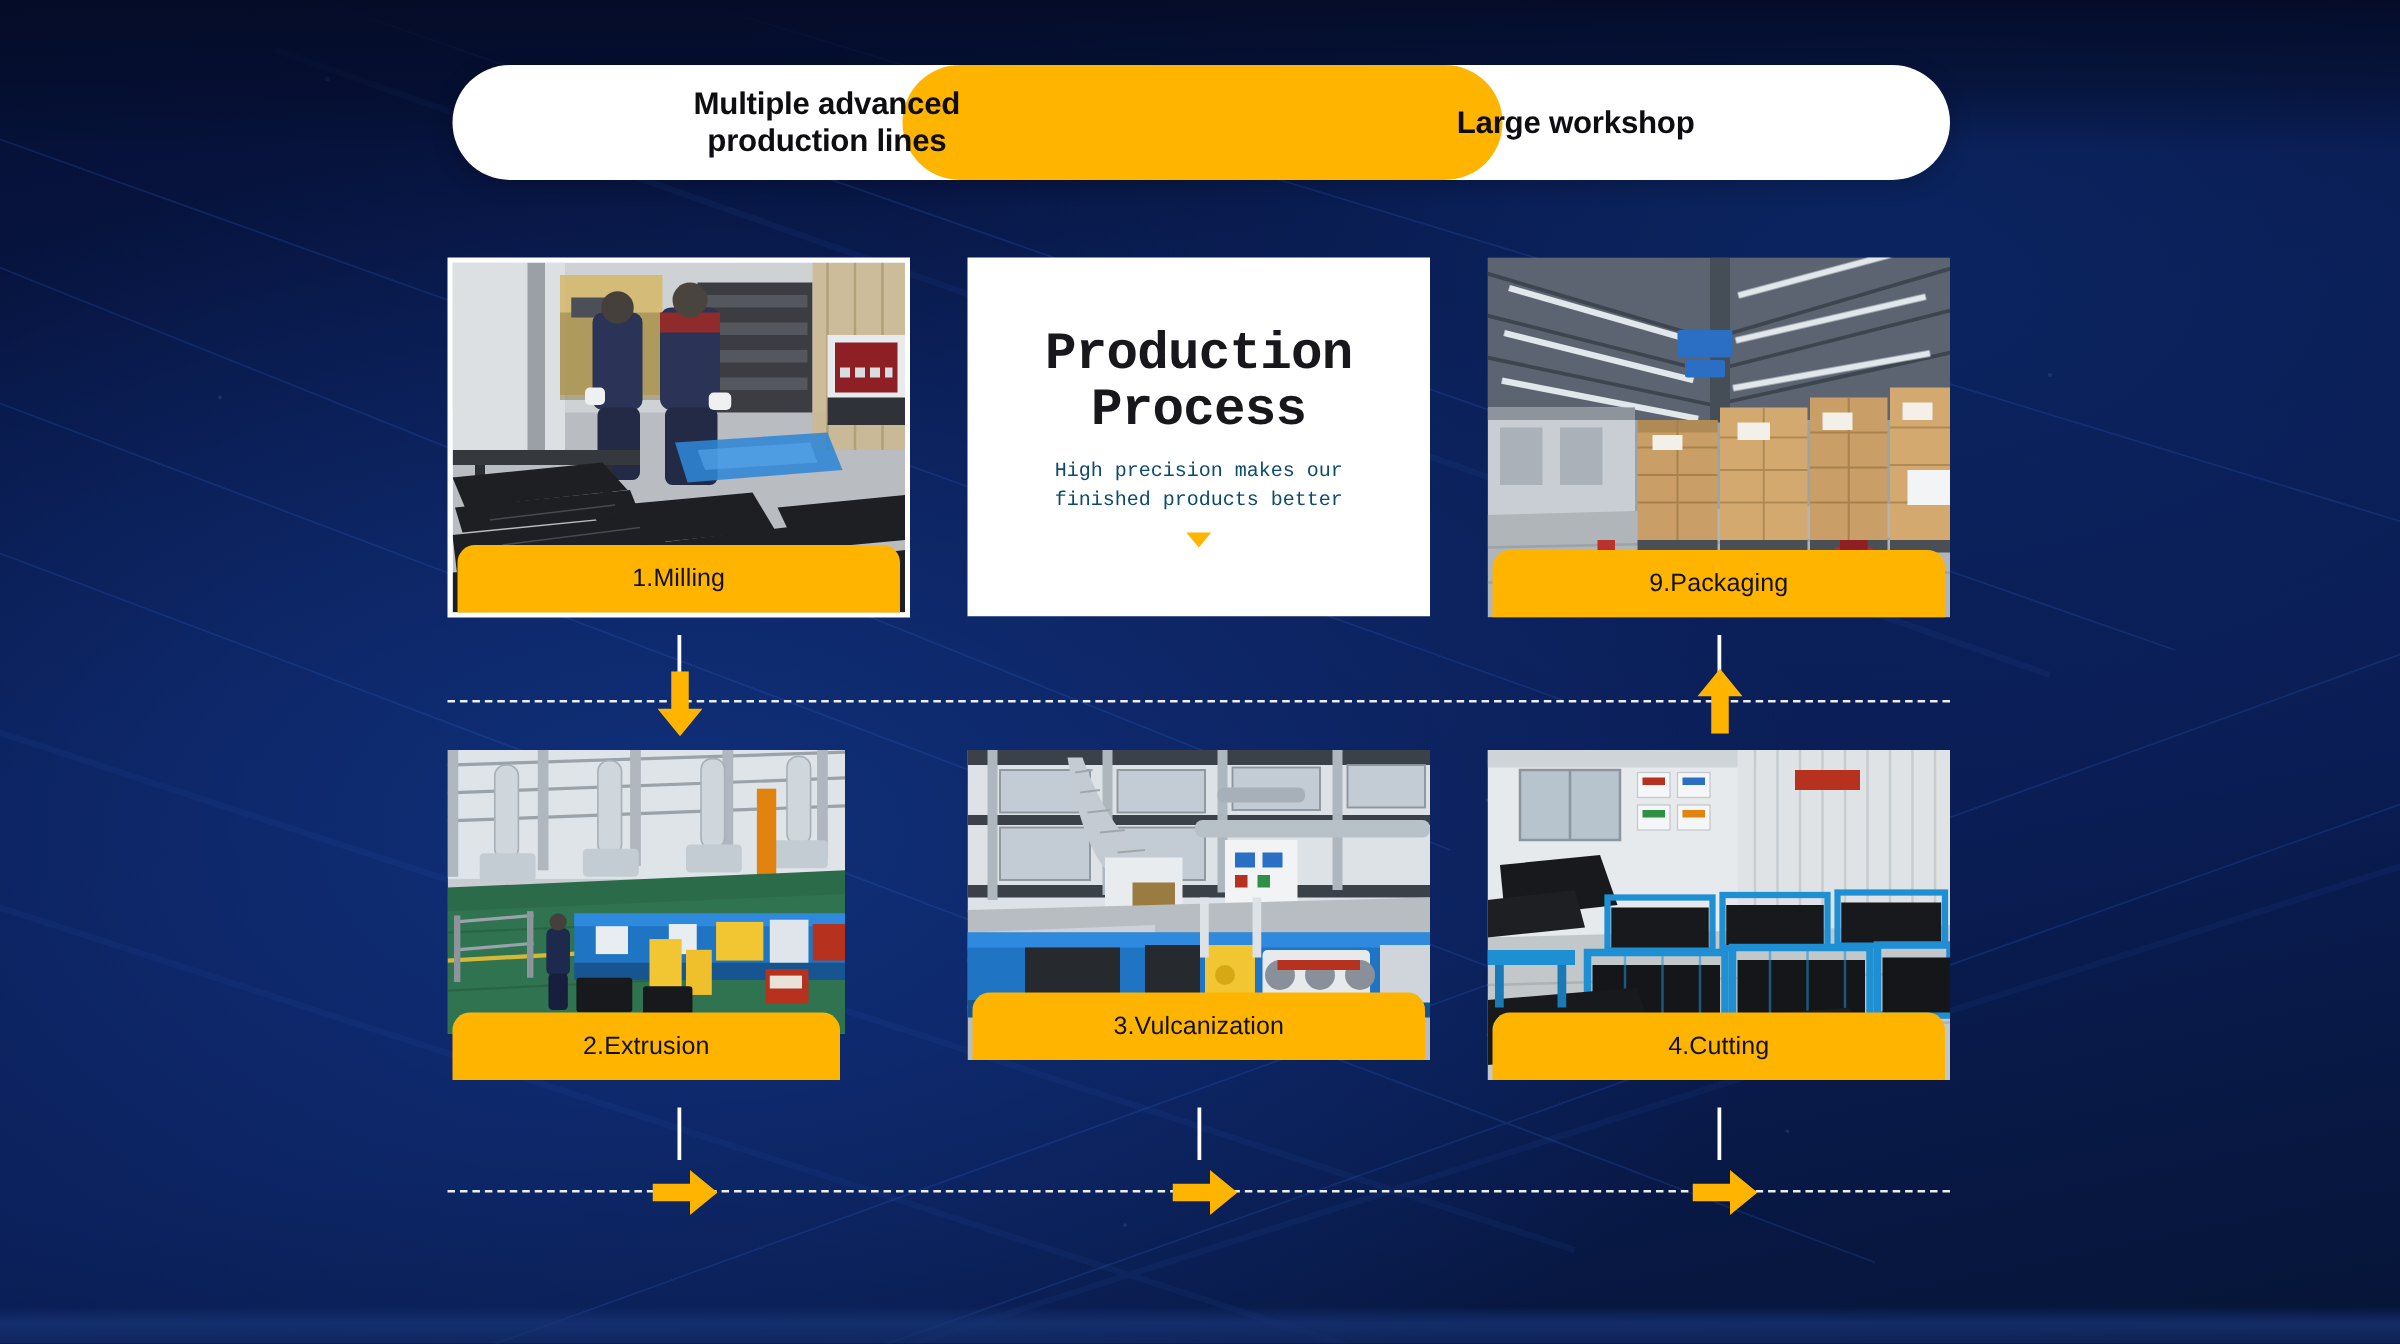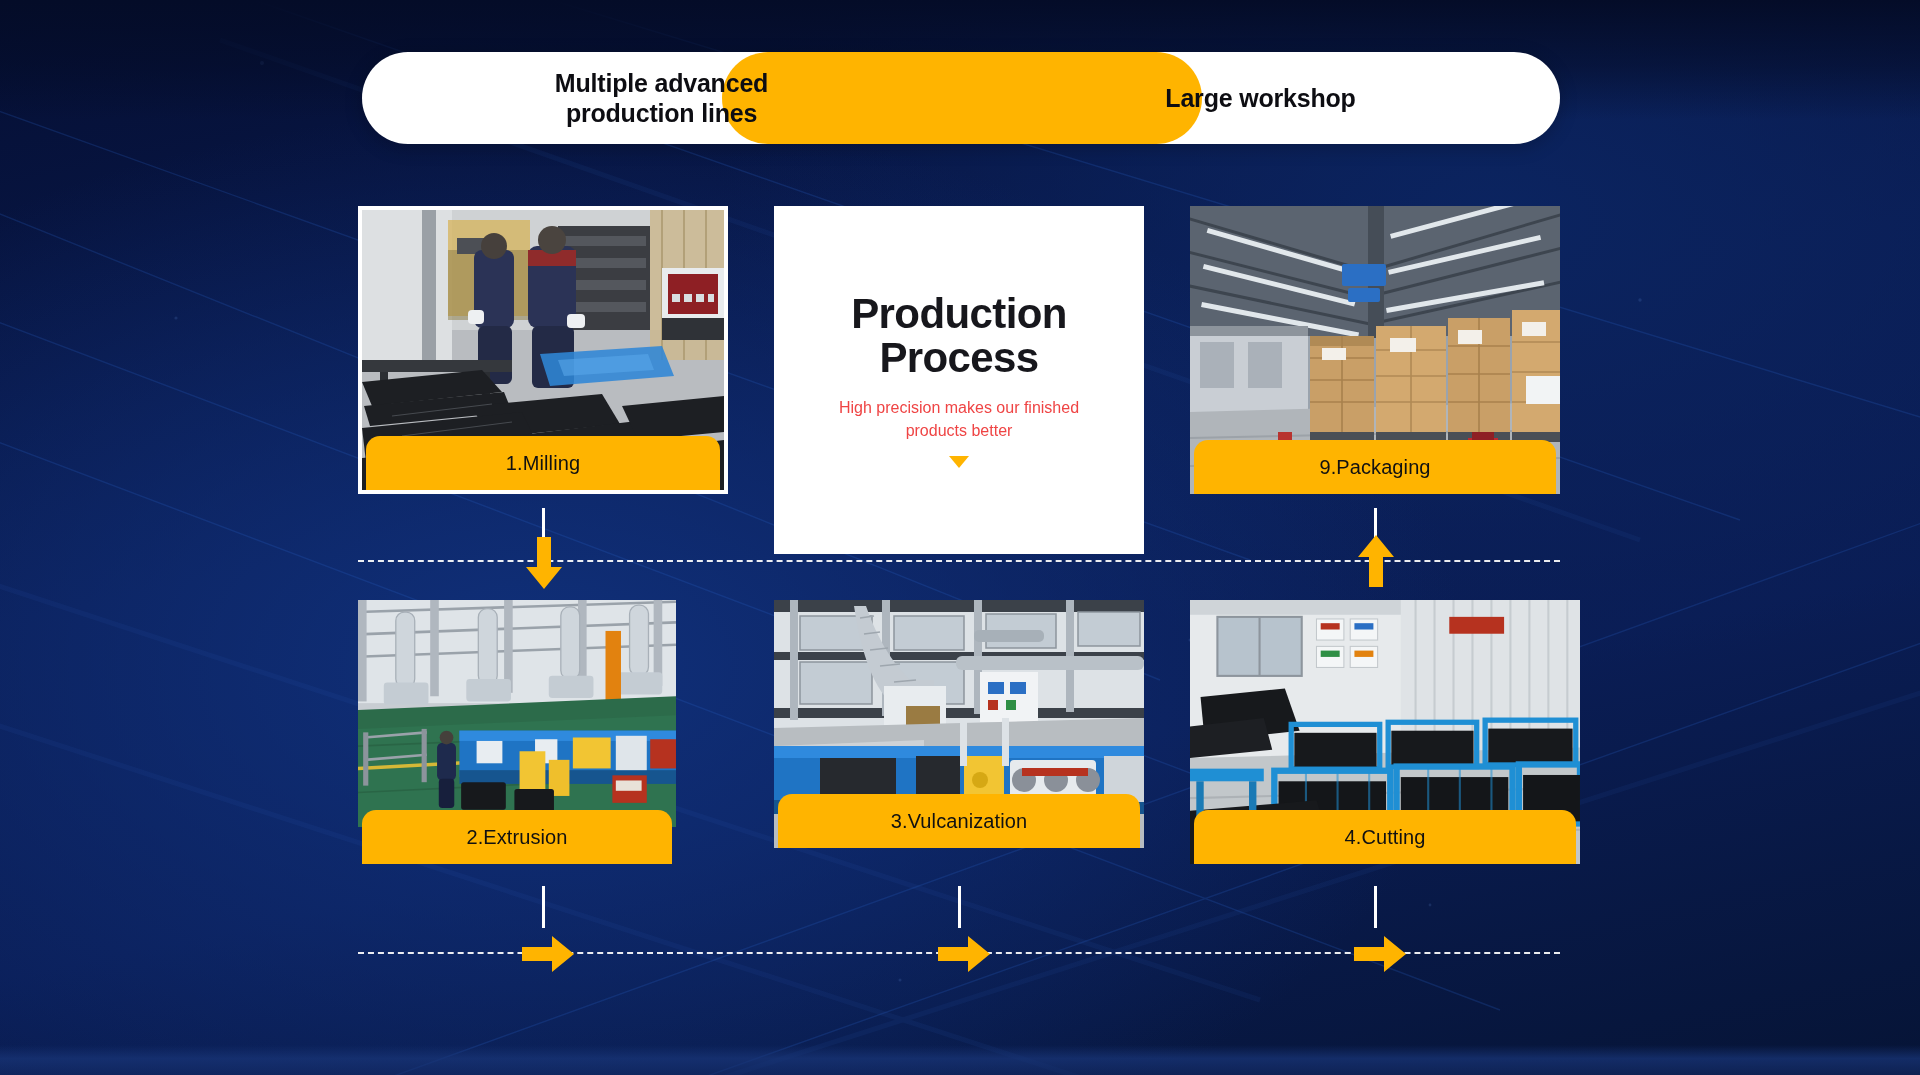--- a/index.html
+++ b/index.html
@@ -129,40 +129,41 @@
     letter-spacing: 0.1px;
   }
   .card-framed .card-label { left: 8px; right: 8px; bottom: 4px; }
 
   
   .center-card {
     position: absolute;
     left: 774px;
     top: 206px;
     width: 370px;
-    height: 348px;
+    height: 287px;
     background: #ffffff;
     display: flex;
     flex-direction: column;
     align-items: center;
     justify-content: center;
     text-align: center;
+    font-family: Liberation Mono, monospace;
   }
   .center-title {
     font-size: 42px;
     font-weight: bold;
     color: #17171c;
     line-height: 1.06;
     letter-spacing: -0.6px;
     max-width: 290px;
   }
   .center-sub {
     margin-top: 16px;
     font-size: 16px;
-    color: #ef4444;
+    color: #0c4a6e;
     line-height: 1.42;
     max-width: 270px;
   }
   .center-caret {
     margin-top: 14px;
     width: 0; height: 0;
     border-left: 10px solid transparent;
     border-right: 10px solid transparent;
     border-top: 12px solid #ffb400;
   }
@@ -606,21 +607,21 @@
 
         <rect x="186" y="118" width="7" height="48" fill="#dde2e6"></rect>
         <rect x="228" y="118" width="7" height="48" fill="#dde2e6"></rect>
       </svg>
     </div>
     <div class="card-label">
       <span class="lbl-text">3.Vulcanization</span>
     </div>
   </div>
 
-  <div class="card" style="left:1190px; top:600px; width:370px; height:264px;padding-left:20px;">
+  <div class="card" style="left:1190px; top:600px; width:370px; height:264px;">
     <div class="card-photo">
       <svg class="ph" viewBox="0 0 370 264" preserveAspectRatio="none">
         <rect width="370" height="264" fill="#d4d8db"></rect>
         <rect x="0" y="0" width="370" height="150" fill="#e7eaec"></rect>
         <g fill="#cfd4d8">
           <rect x="0" y="0" width="370" height="14"></rect>
         </g>
 
         <rect x="200" y="0" width="170" height="150" fill="#dfe3e6"></rect>
         <g stroke="#c6ccd0" stroke-width="2">

